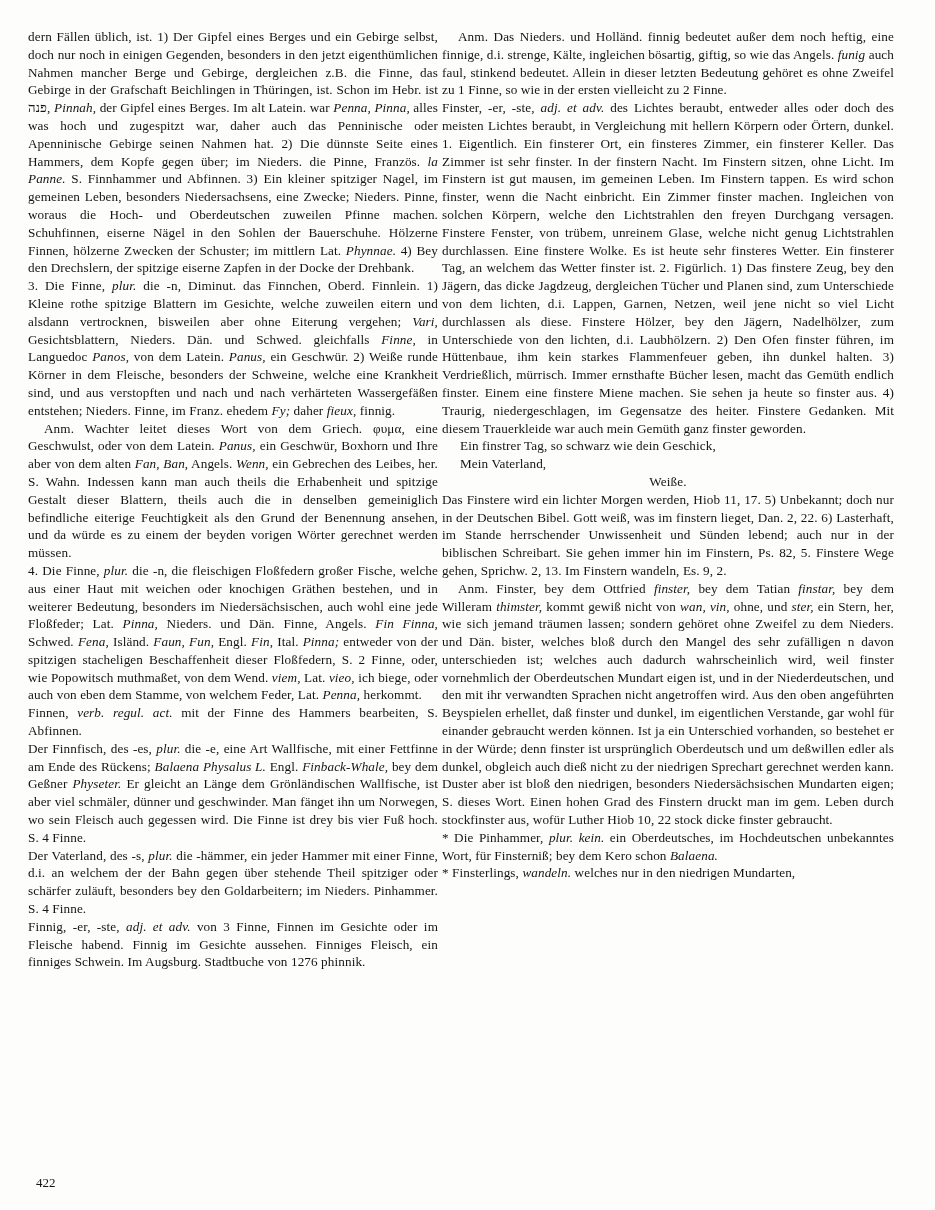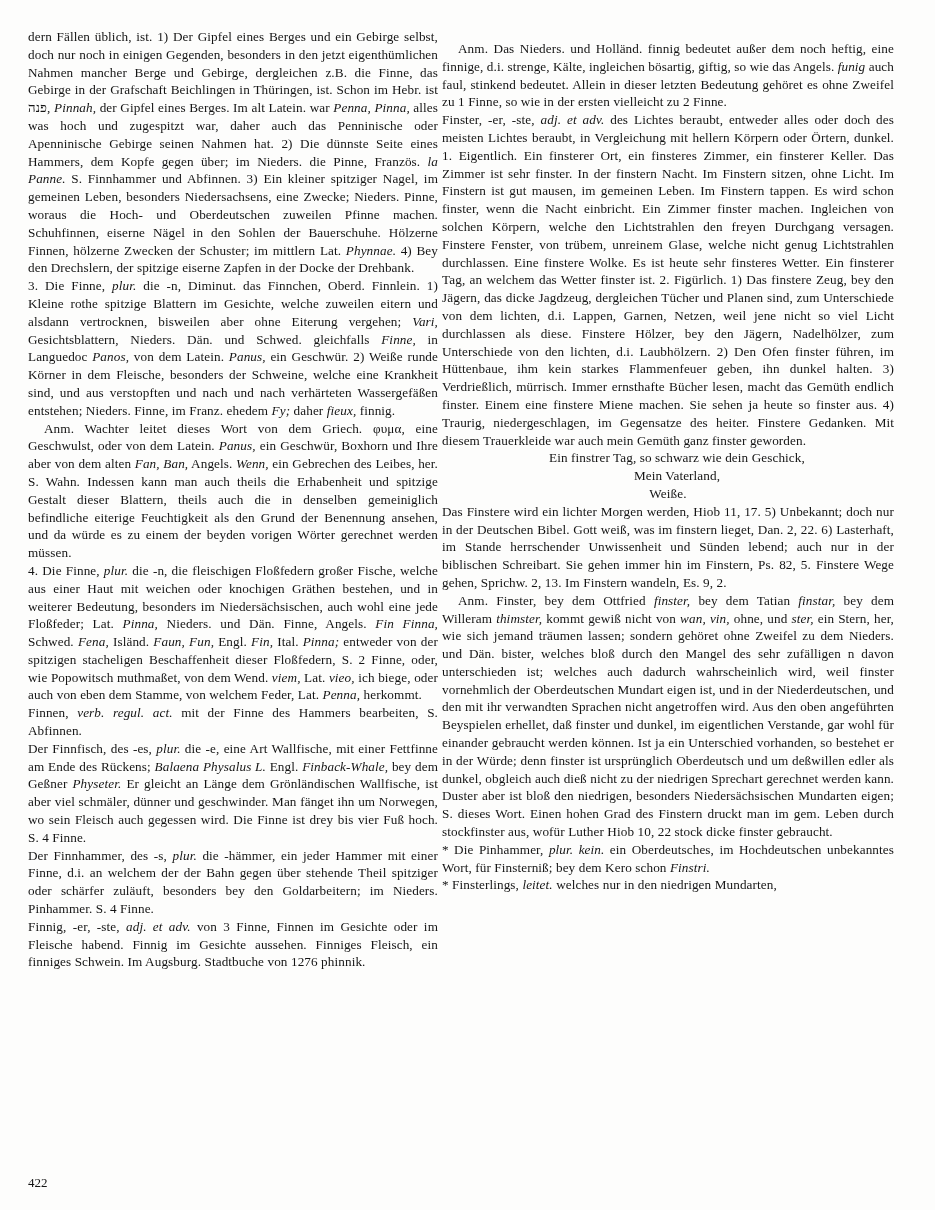--- a/index.html
+++ b/index.html
@@ -16,53 +16,53 @@
     position:absolute;left:28px;top:28px;
     display:flex;gap:4px;
   }
   .col{
     text-align:justify;
     font-size:13.2px;
     line-height:17.8px;
     letter-spacing:0.1px;
   }
   .col.left{width:410px;}
-  .col.right{width:452px;margin-top:12px;}
+  .col.right{width:452px;}
   p.block{margin:0;padding:0;}
   p.anm{text-indent:16px;}
-  p.verse{text-align:center;text-indent:18px;}
+  p.verse{text-align:left;text-indent:18px;}
   p.verse-right{text-align:center;}
   .b{font-weight:normal;}
   .i{font-style:italic;}
   .page-number{
-    position:absolute;left:28px;top:1176px;
+    position:absolute;left:36px;top:1176px;
     font-size:13px;line-height:14px;
   }
 </style>
 </head>
 <body>
 
 <div class="page">
   <div class="columns">
     <div class="col left">
         <p class="block continuation"><span>dern Fällen üblich, ist. 1) Der Gipfel eines Berges und ein Gebirge selbst, doch nur noch in einigen Gegenden, besonders in den jetzt eigenthümlichen Nahmen mancher Berge und Gebirge, dergleichen z.B. die Finne, das Gebirge in der Grafschaft Beichlingen in Thüringen, ist. Schon im Hebr. ist פנה, </span><span class="i">Pinnah,</span><span> der Gipfel eines Berges. Im alt Latein. war </span><span class="i">Penna, Pinna,</span><span> alles was hoch und zugespitzt war, daher auch das Penninische oder Apenninische Gebirge seinen Nahmen hat. 2) Die dünnste Seite eines Hammers, dem Kopfe gegen über; im Nieders. die Pinne, Französ. </span><span class="i">la Panne.</span><span> S. Finnhammer und Abfinnen. 3) Ein kleiner spitziger Nagel, im gemeinen Leben, besonders Niedersachsens, eine Zwecke; Nieders. Pinne, woraus die Hoch- und Oberdeutschen zuweilen Pfinne machen. Schuhfinnen, eiserne Nägel in den Sohlen der Bauerschuhe. Hölzerne Finnen, hölzerne Zwecken der Schuster; im mittlern Lat. </span><span class="i">Phynnae.</span><span> 4) Bey den Drechslern, der spitzige eiserne Zapfen in der Docke der Drehbank.</span></p>
         <p class="block entry"><span class="b">3. Die Finne</span><span>, </span><span class="i">plur.</span><span> die -n, Diminut. das Finnchen, Oberd. Finnlein. 1) Kleine rothe spitzige Blattern im Gesichte, welche zuweilen eitern und alsdann vertrocknen, bisweilen aber ohne Eiterung vergehen; </span><span class="i">Vari,</span><span> Gesichtsblattern, Nieders. Dän. und Schwed. gleichfalls </span><span class="i">Finne,</span><span> in Languedoc </span><span class="i">Panos,</span><span> von dem Latein. </span><span class="i">Panus,</span><span> ein Geschwür. 2) Weiße runde Körner in dem Fleische, besonders der Schweine, welche eine Krankheit sind, und aus verstopften und nach und nach verhärteten Wassergefäßen entstehen; Nieders. Finne, im Franz. ehedem </span><span class="i">Fy;</span><span> daher </span><span class="i">fieux,</span><span> finnig.</span></p>
         <p class="block anm"><span>Anm. Wachter leitet dieses Wort von dem Griech. φυμα, eine Geschwulst, oder von dem Latein. </span><span class="i">Panus,</span><span> ein Geschwür, Boxhorn und Ihre aber von dem alten </span><span class="i">Fan, Ban,</span><span> Angels. </span><span class="i">Wenn,</span><span> ein Gebrechen des Leibes, her. S. Wahn. Indessen kann man auch theils die Erhabenheit und spitzige Gestalt dieser Blattern, theils auch die in denselben gemeiniglich befindliche eiterige Feuchtigkeit als den Grund der Benennung ansehen, und da würde es zu einem der beyden vorigen Wörter gerechnet werden müssen.</span></p>
         <p class="block entry"><span class="b">4. Die Finne</span><span>, </span><span class="i">plur.</span><span> die -n, die fleischigen Floßfedern großer Fische, welche aus einer Haut mit weichen oder knochigen Gräthen bestehen, und in weiterer Bedeutung, besonders im Niedersächsischen, auch wohl eine jede Floßfeder; Lat. </span><span class="i">Pinna,</span><span> Nieders. und Dän. Finne, Angels. </span><span class="i">Fin Finna,</span><span> Schwed. </span><span class="i">Fena,</span><span> Isländ. </span><span class="i">Faun, Fun,</span><span> Engl. </span><span class="i">Fin,</span><span> Ital. </span><span class="i">Pinna;</span><span> entweder von der spitzigen stacheligen Beschaffenheit dieser Floßfedern, S. 2 Finne, oder, wie Popowitsch muthmaßet, von dem Wend. </span><span class="i">viem,</span><span> Lat. </span><span class="i">vieo,</span><span> ich biege, oder auch von eben dem Stamme, von welchem Feder, Lat. </span><span class="i">Penna,</span><span> herkommt.</span></p>
         <p class="block entry"><span class="b">Finnen</span><span>, </span><span class="i">verb. regul. act.</span><span> mit der Finne des Hammers bearbeiten, S. Abfinnen.</span></p>
         <p class="block entry"><span class="b">Der Finnfisch</span><span>, des -es, </span><span class="i">plur.</span><span> die -e, eine Art Wallfische, mit einer Fettfinne am Ende des Rückens; </span><span class="i">Balaena Physalus L.</span><span> Engl. </span><span class="i">Finback-Whale,</span><span> bey dem Geßner </span><span class="i">Physeter.</span><span> Er gleicht an Länge dem Grönländischen Wallfische, ist aber viel schmäler, dünner und geschwinder. Man fänget ihn um Norwegen, wo sein Fleisch auch gegessen wird. Die Finne ist drey bis vier Fuß hoch. S. 4 Finne.</span></p>
-        <p class="block entry"><span class="b">Der Finnhammer</span><span>, des -s, </span><span class="i">plur.</span><span> die -hämmer, ein jeder Hammer mit einer Finne, d.i. an welchem der der Bahn gegen über stehende Theil spitziger oder schärfer zuläuft, besonders bey den Goldarbeitern; im Nieders. Pinhammer. S. 4 Finne.</span></p>
+        <p class="block entry"><span class="b">Der Vaterland</span><span>, des -s, </span><span class="i">plur.</span><span> die -hämmer, ein jeder Hammer mit einer Finne, d.i. an welchem der der Bahn gegen über stehende Theil spitziger oder schärfer zuläuft, besonders bey den Goldarbeitern; im Nieders. Pinhammer. S. 4 Finne.</span></p>
         <p class="block entry"><span class="b">Finnig</span><span>, -er, -ste, </span><span class="i">adj. et adv.</span><span> von 3 Finne, Finnen im Gesichte oder im Fleische habend. Finnig im Gesichte aussehen. Finniges Fleisch, ein finniges Schwein. Im Augsburg. Stadtbuche von 1276 phinnik.</span></p>
       </div>
     <div class="col right">
         <p class="block anm"><span>Anm. Das Nieders. und Holländ. finnig bedeutet außer dem noch heftig, eine finnige, d.i. strenge, Kälte, ingleichen bösartig, giftig, so wie das Angels. </span><span class="i">funig</span><span> auch faul, stinkend bedeutet. Allein in dieser letzten Bedeutung gehöret es ohne Zweifel zu 1 Finne, so wie in der ersten vielleicht zu 2 Finne.</span></p>
         <p class="block entry"><span class="b">Finster</span><span>, -er, -ste, </span><span class="i">adj. et adv.</span><span> des Lichtes beraubt, entweder alles oder doch des meisten Lichtes beraubt, in Vergleichung mit hellern Körpern oder Örtern, dunkel. 1. Eigentlich. Ein finsterer Ort, ein finsteres Zimmer, ein finsterer Keller. Das Zimmer ist sehr finster. In der finstern Nacht. Im Finstern sitzen, ohne Licht. Im Finstern ist gut mausen, im gemeinen Leben. Im Finstern tappen. Es wird schon finster, wenn die Nacht einbricht. Ein Zimmer finster machen. Ingleichen von solchen Körpern, welche den Lichtstrahlen den freyen Durchgang versagen. Finstere Fenster, von trübem, unreinem Glase, welche nicht genug Lichtstrahlen durchlassen. Eine finstere Wolke. Es ist heute sehr finsteres Wetter. Ein finsterer Tag, an welchem das Wetter finster ist. 2. Figürlich. 1) Das finstere Zeug, bey den Jägern, das dicke Jagdzeug, dergleichen Tücher und Planen sind, zum Unterschiede von dem lichten, d.i. Lappen, Garnen, Netzen, weil jene nicht so viel Licht durchlassen als diese. Finstere Hölzer, bey den Jägern, Nadelhölzer, zum Unterschiede von den lichten, d.i. Laubhölzern. 2) Den Ofen finster führen, im Hüttenbaue, ihm kein starkes Flammenfeuer geben, ihn dunkel halten. 3) Verdrießlich, mürrisch. Immer ernsthafte Bücher lesen, macht das Gemüth endlich finster. Einem eine finstere Miene machen. Sie sehen ja heute so finster aus. 4) Traurig, niedergeschlagen, im Gegensatze des heiter. Finstere Gedanken. Mit diesem Trauerkleide war auch mein Gemüth ganz finster geworden.</span></p>
         <p class="block verse"><span>Ein finstrer Tag, so schwarz wie dein Geschick,</span></p>
         <p class="block verse"><span>Mein Vaterland,</span></p>
         <p class="block verse-right"><span>Weiße.</span></p>
         <p class="block continuation"><span>Das Finstere wird ein lichter Morgen werden, Hiob 11, 17. 5) Unbekannt; doch nur in der Deutschen Bibel. Gott weiß, was im finstern lieget, Dan. 2, 22. 6) Lasterhaft, im Stande herrschender Unwissenheit und Sünden lebend; auch nur in der biblischen Schreibart. Sie gehen immer hin im Finstern, Ps. 82, 5. Finstere Wege gehen, Sprichw. 2, 13. Im Finstern wandeln, Es. 9, 2.</span></p>
         <p class="block anm"><span>Anm. Finster, bey dem Ottfried </span><span class="i">finster,</span><span> bey dem Tatian </span><span class="i">finstar,</span><span> bey dem Willeram </span><span class="i">thimster,</span><span> kommt gewiß nicht von </span><span class="i">wan, vin,</span><span> ohne, und </span><span class="i">ster,</span><span> ein Stern, her, wie sich jemand träumen lassen; sondern gehöret ohne Zweifel zu dem Nieders. und Dän. bister, welches bloß durch den Mangel des sehr zufälligen n davon unterschieden ist; welches auch dadurch wahrscheinlich wird, weil finster vornehmlich der Oberdeutschen Mundart eigen ist, und in der Niederdeutschen, und den mit ihr verwandten Sprachen nicht angetroffen wird. Aus den oben angeführten Beyspielen erhellet, daß finster und dunkel, im eigentlichen Verstande, gar wohl für einander gebraucht werden können. Ist ja ein Unterschied vorhanden, so bestehet er in der Würde; denn finster ist ursprünglich Oberdeutsch und um deßwillen edler als dunkel, obgleich auch dieß nicht zu der niedrigen Sprechart gerechnet werden kann. Duster aber ist bloß den niedrigen, besonders Niedersächsischen Mundarten eigen; S. dieses Wort. Einen hohen Grad des Finstern druckt man im gem. Leben durch stockfinster aus, wofür Luther Hiob 10, 22 stock dicke finster gebraucht.</span></p>
-        <p class="block entry"><span class="b">* Die Pinhammer</span><span>, </span><span class="i">plur. kein.</span><span> ein Oberdeutsches, im Hochdeutschen unbekanntes Wort, für Finsterniß; bey dem Kero schon </span><span class="i">Finstri.</span></p>
-        <p class="block entry"><span class="b">* Finsterlings</span><span>, </span><span class="i">leitet.</span><span> welches nur in den niedrigen Mundarten,</span></p>
+        <p class="block entry"><span class="b">* Die Pinhammer</span><span>, </span><span class="i">plur. kein.</span><span> ein Oberdeutsches, im Hochdeutschen unbekanntes Wort, für Finsterniß; bey dem Kero schon </span><span class="i">Balaena.</span></p>
+        <p class="block entry"><span class="b">* Finsterlings</span><span>, </span><span class="i">wandeln.</span><span> welches nur in den niedrigen Mundarten,</span></p>
       </div>
   </div>
   <div class="page-number">422</div>
 </div>
 
 </body></html>

